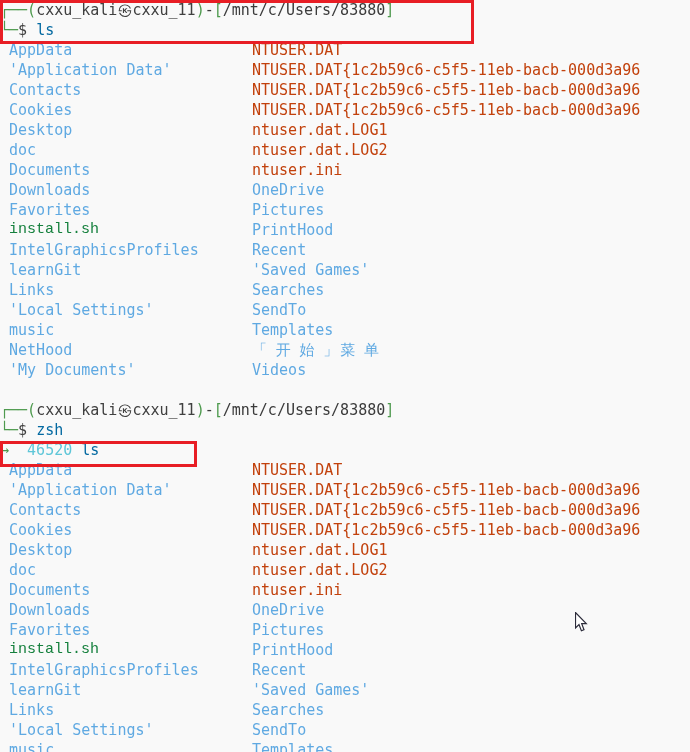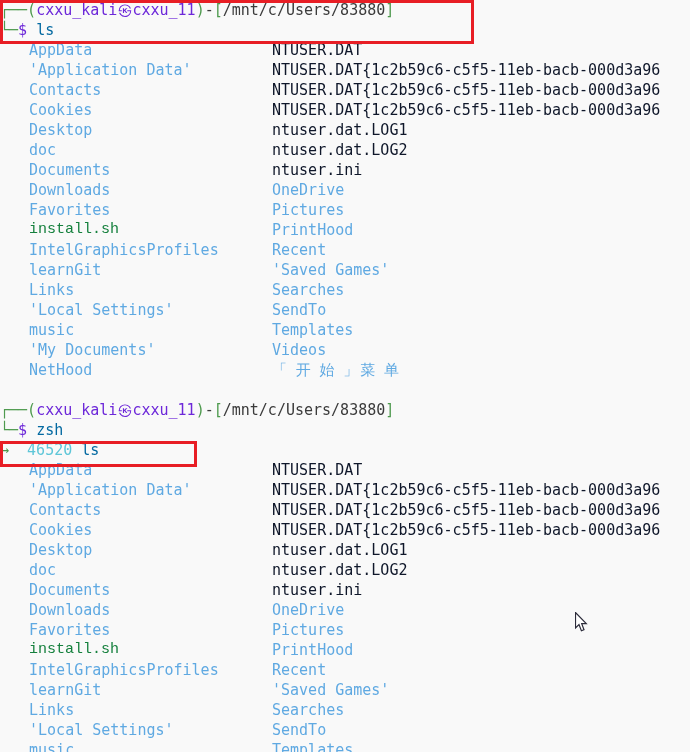--- a/index.html
+++ b/index.html
@@ -29,34 +29,33 @@
   }
   .line {
     height: 20px;
     line-height: 20px;
     white-space: pre;
     overflow: hidden;
   }
   .blank { height: 20px; }
   
   .c-dir     { color: #5fa9e2; }
-  .c-file    { color: #0f172a; }
+  .c-file    { color: #c2410c; }
   .c-exec    { color: #15803d; font-family: Liberation Mono, monospace; }
   .c-plain   { color: #0369a1; }
   .c-green   { color: #4e9a4e; }
-  .c-blue    { color: #6d28d9; }
+  .c-blue    { color: #404040; }
   .c-cyan    { color: #5ec6d8; }
   .c-arrow   { color: #4e9a4e; }
   .c-gray    { color: #3b3b3b; }
 
   .col-left {
     display: inline-block;
     width: 252px;
     vertical-align: top;
-    padding-left: 20px;
   }
   .col-right {
     display: inline-block;
     vertical-align: top;
   }
   
   .prompt-top { white-space: pre; }
   .prompt-bot { white-space: pre; }
 
   
@@ -99,22 +98,22 @@
       <div class="line"><span class="col-left c-dir"> doc</span><span class="col-right c-file">ntuser.dat.LOG2</span></div>
       <div class="line"><span class="col-left c-dir"> Documents</span><span class="col-right c-file">ntuser.ini</span></div>
       <div class="line"><span class="col-left c-dir"> Downloads</span><span class="col-right c-dir">OneDrive</span></div>
       <div class="line"><span class="col-left c-dir"> Favorites</span><span class="col-right c-dir">Pictures</span></div>
       <div class="line"><span class="col-left c-exec"> install.sh</span><span class="col-right c-dir">PrintHood</span></div>
       <div class="line"><span class="col-left c-dir"> IntelGraphicsProfiles</span><span class="col-right c-dir">Recent</span></div>
       <div class="line"><span class="col-left c-dir"> learnGit</span><span class="col-right c-dir">'Saved Games'</span></div>
       <div class="line"><span class="col-left c-dir"> Links</span><span class="col-right c-dir">Searches</span></div>
       <div class="line"><span class="col-left c-dir"> 'Local Settings'</span><span class="col-right c-dir">SendTo</span></div>
       <div class="line"><span class="col-left c-dir"> music</span><span class="col-right c-dir">Templates</span></div>
+      <div class="line"><span class="col-left c-dir"> NetHood</span><span class="col-right c-dir cjk">「 开 始 」菜 单</span></div>
       <div class="line"><span class="col-left c-dir"> 'My Documents'</span><span class="col-right c-dir">Videos</span></div>
-      <div class="line"><span class="col-left c-dir"> NetHood</span><span class="col-right c-dir cjk">「 开 始 」菜 单</span></div>
     </div>
 
   <div class="blank"></div>
 
   <div class="line prompt-top"><span class="c-green">┌──</span><span class="c-green">(</span><span class="c-blue">cxxu_kali</span><span class="c-blue">㉿</span><span class="c-blue">cxxu_11</span><span class="c-green">)</span><span class="c-gray">-</span><span class="c-green">[</span><span class="c-gray">/mnt/c/Users/83880</span><span class="c-green">]</span></div>
 
   <div class="line prompt-bot"><span class="c-green">└─</span><span class="c-blue">$</span><span class="c-plain"> </span><span class="c-plain">zsh</span></div>
 
   <div class="line"><span class="c-arrow">→</span><span class="c-plain">  </span><span class="c-cyan">46520</span><span class="c-plain"> </span><span class="c-plain">ls</span></div>
 

